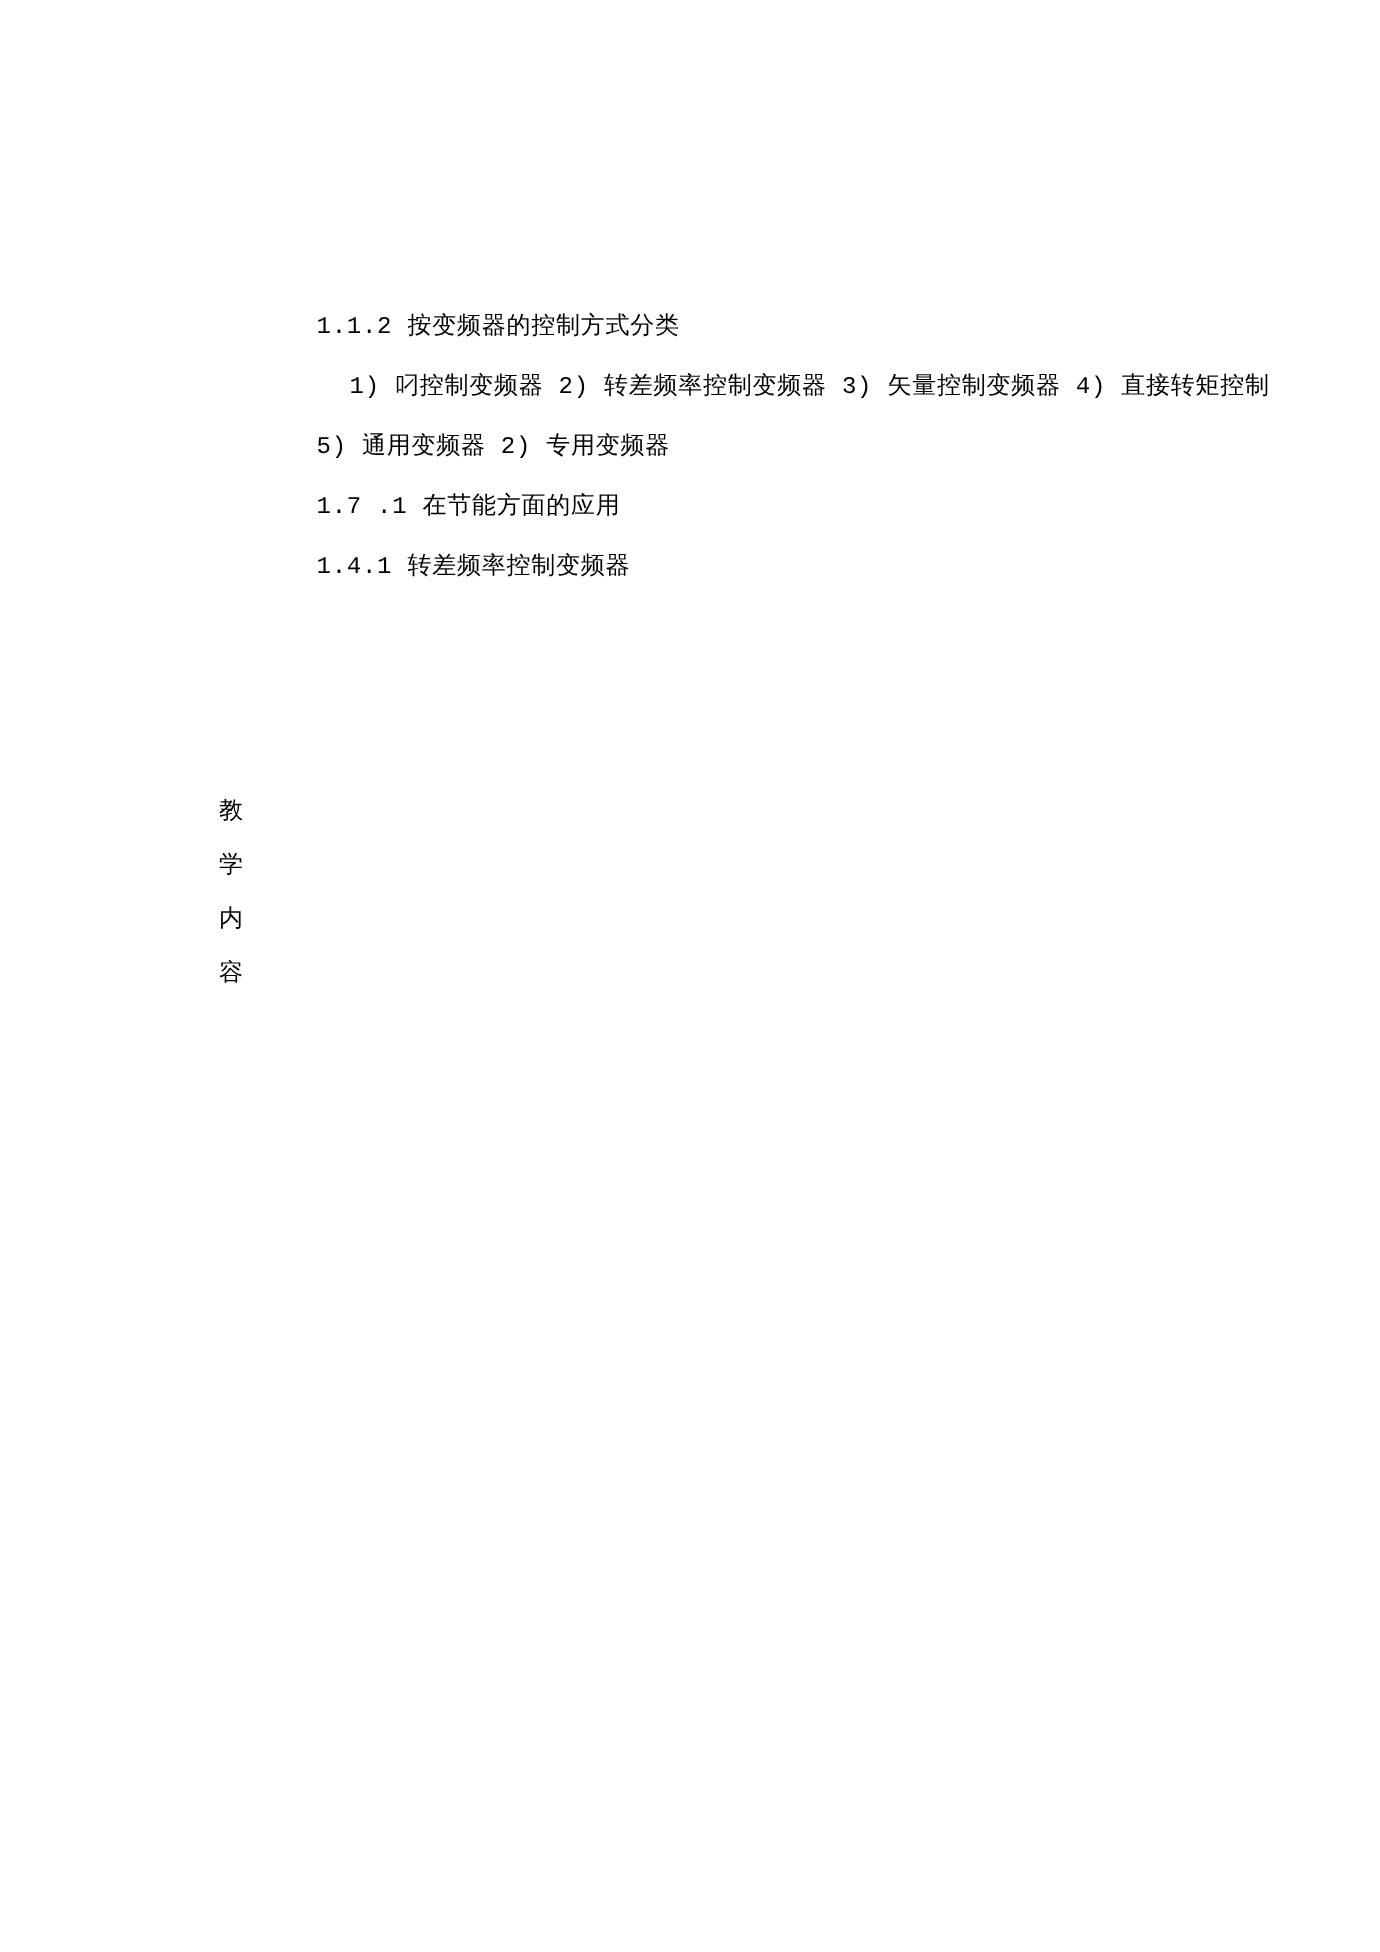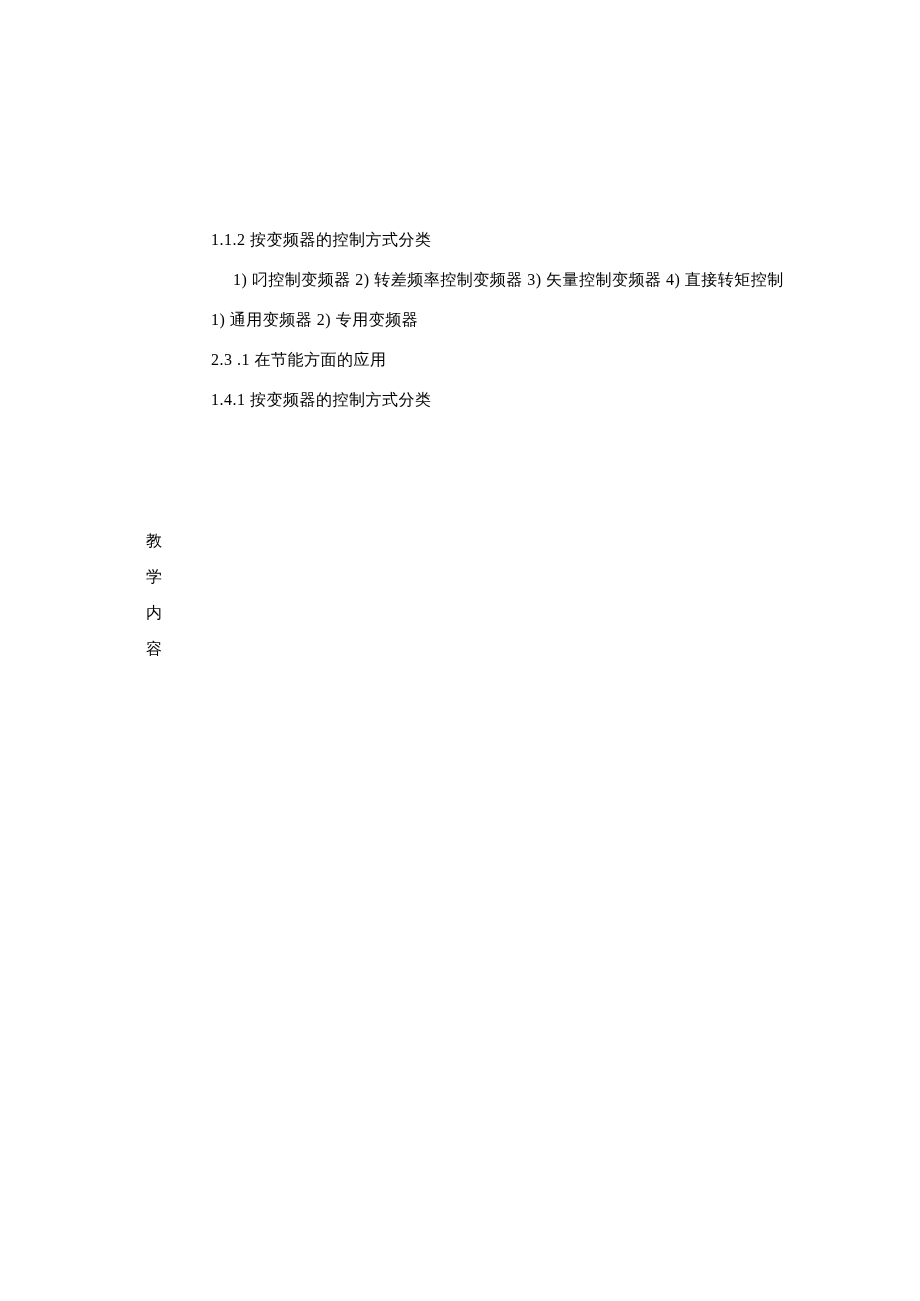--- a/index.html
+++ b/index.html
@@ -12,21 +12,22 @@
       height: 1301px;
       background: #ffffff;
       font-family: "SimSun", "宋体", serif;
       font-size: 16px;
       color: #000000;
       position: relative;
     }
     .content-block {
       position: absolute;
       left: 211px;
-      top: 220px;
+      top: 198px;
+      font-family: Liberation Mono, monospace;
     }
     .line {
       line-height: 40px;
       letter-spacing: 0.5px;
     }
     .indent {
       padding-left: 22px;
     }
     .vertical-label {
       position: absolute;
@@ -36,23 +37,23 @@
     .vertical-char {
       line-height: 36px;
     }
   </style>
 </head>
 <body>
 
 <div class="content-block">
   <div class="line">1.1.2  按变频器的控制方式分类</div>
   <div class="line indent">1)  叼控制变频器 2)  转差频率控制变频器 3)  矢量控制变频器 4)  直接转矩控制</div>
-  <div class="line">1)  通用变频器 2)  专用变频器</div>
-  <div class="line">2.3     .1 在节能方面的应用</div>
-  <div class="line">1.4.1  按变频器的控制方式分类</div>
+  <div class="line">5)  通用变频器 2)  专用变频器</div>
+  <div class="line">1.7     .1 在节能方面的应用</div>
+  <div class="line">1.4.1  转差频率控制变频器</div>
 </div>
 
 <div class="vertical-label">
   <div class="vertical-char">教</div>
   <div class="vertical-char">学</div>
   <div class="vertical-char">内</div>
   <div class="vertical-char">容</div>
 </div>
 
 </body></html>

